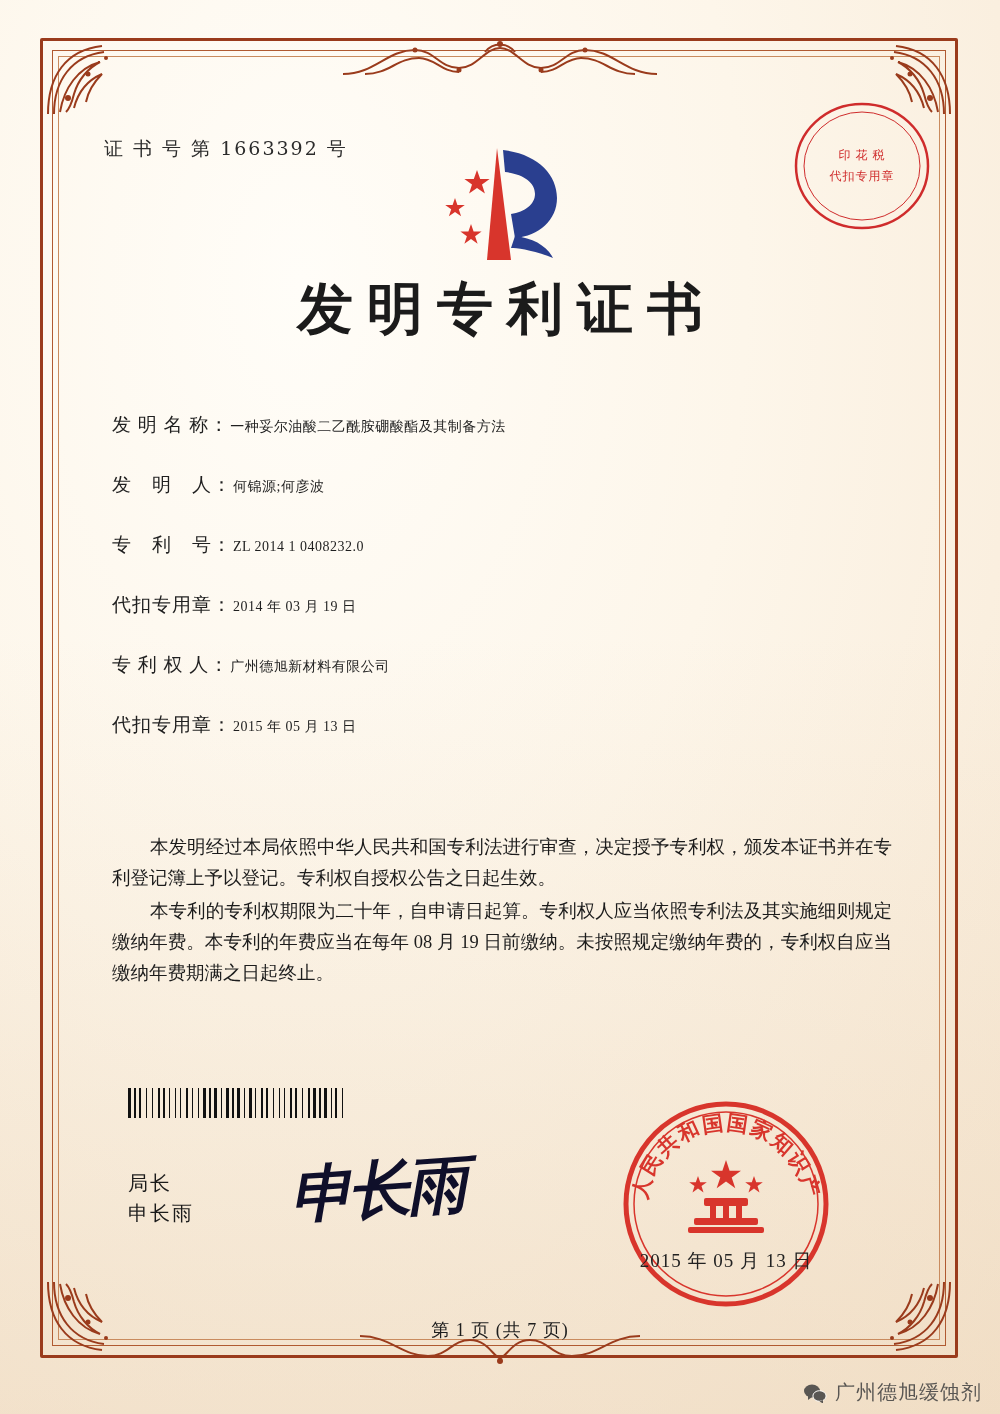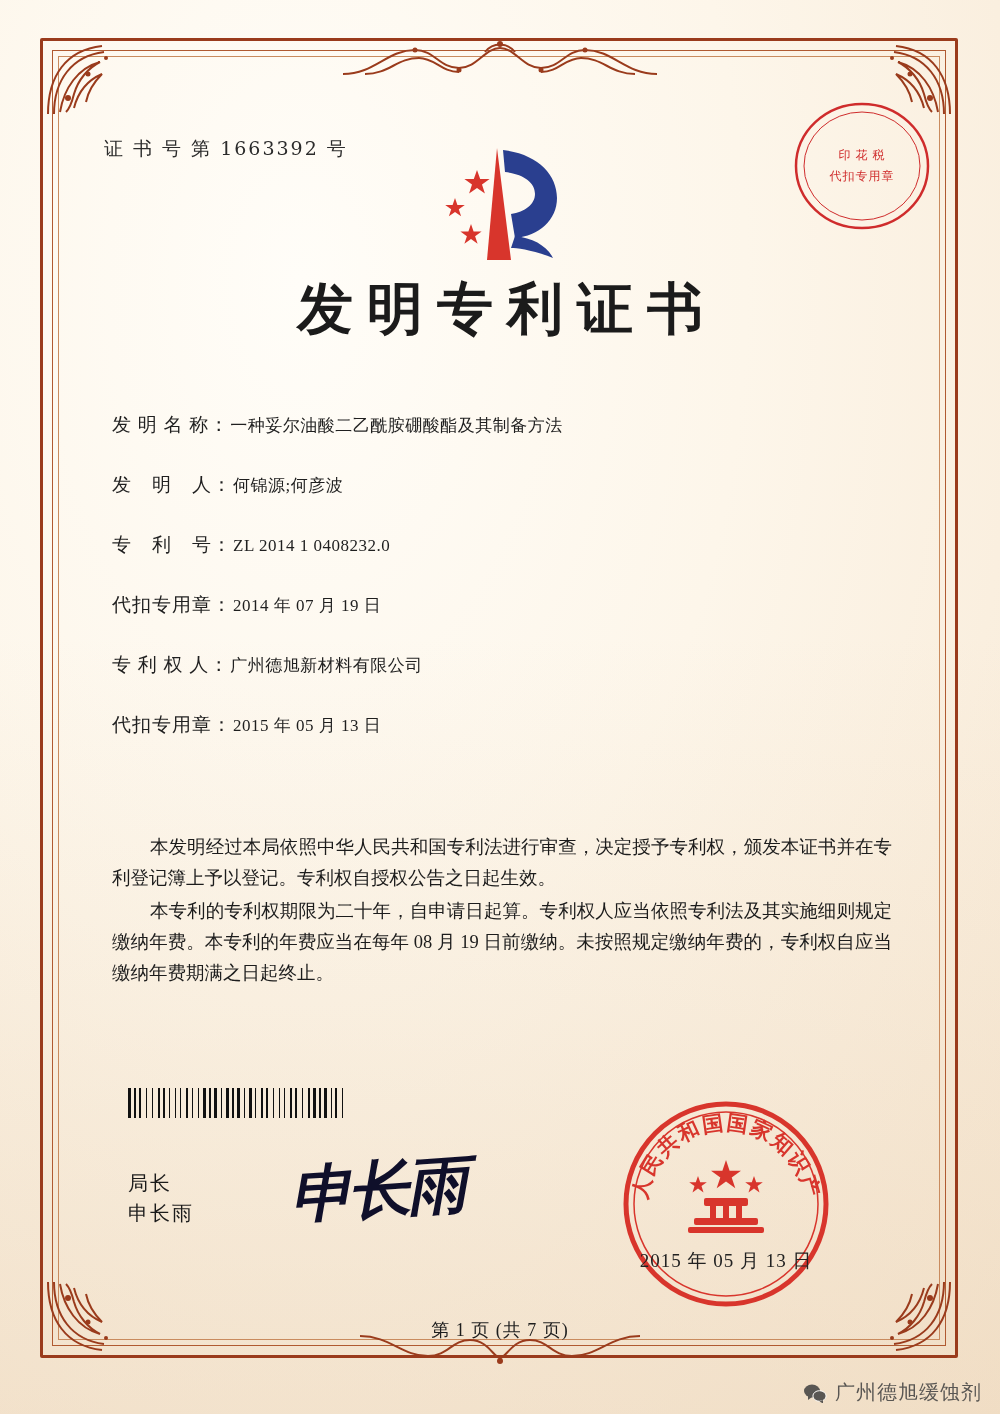--- a/index.html
+++ b/index.html
@@ -145,21 +145,21 @@
     font-size: 19px;
     color: #1f1f1f;
   }
   .field-label {
     white-space: pre;
     font-size: 19px;
     letter-spacing: 1px;
   }
   .field-colon { margin: 0 2px 0 0; }
   .field-value {
-    font-size: 17px;
+    font-size: 14px;
     letter-spacing: .5px;
   }
 
   
   #body-text {
     position: absolute;
     left: 112px; top: 832px; right: 108px;
     font-size: 18.5px;
     line-height: 31px;
     color: #1c1c1c;
@@ -405,21 +405,21 @@
 
     <div class="field-row">
       <span class="field-label">专　利　号</span>
       <span class="field-colon">：</span>
       <span class="field-value">ZL 2014 1 0408232.0</span>
     </div>
 
     <div class="field-row">
       <span class="field-label">代扣专用章</span>
       <span class="field-colon">：</span>
-      <span class="field-value">2014 年 07 月 19 日</span>
+      <span class="field-value">2014 年 03 月 19 日</span>
     </div>
 
     <div class="field-row">
       <span class="field-label">专 利 权 人</span>
       <span class="field-colon">：</span>
       <span class="field-value">广州德旭新材料有限公司</span>
     </div>
 
     <div class="field-row">
       <span class="field-label">代扣专用章</span>

